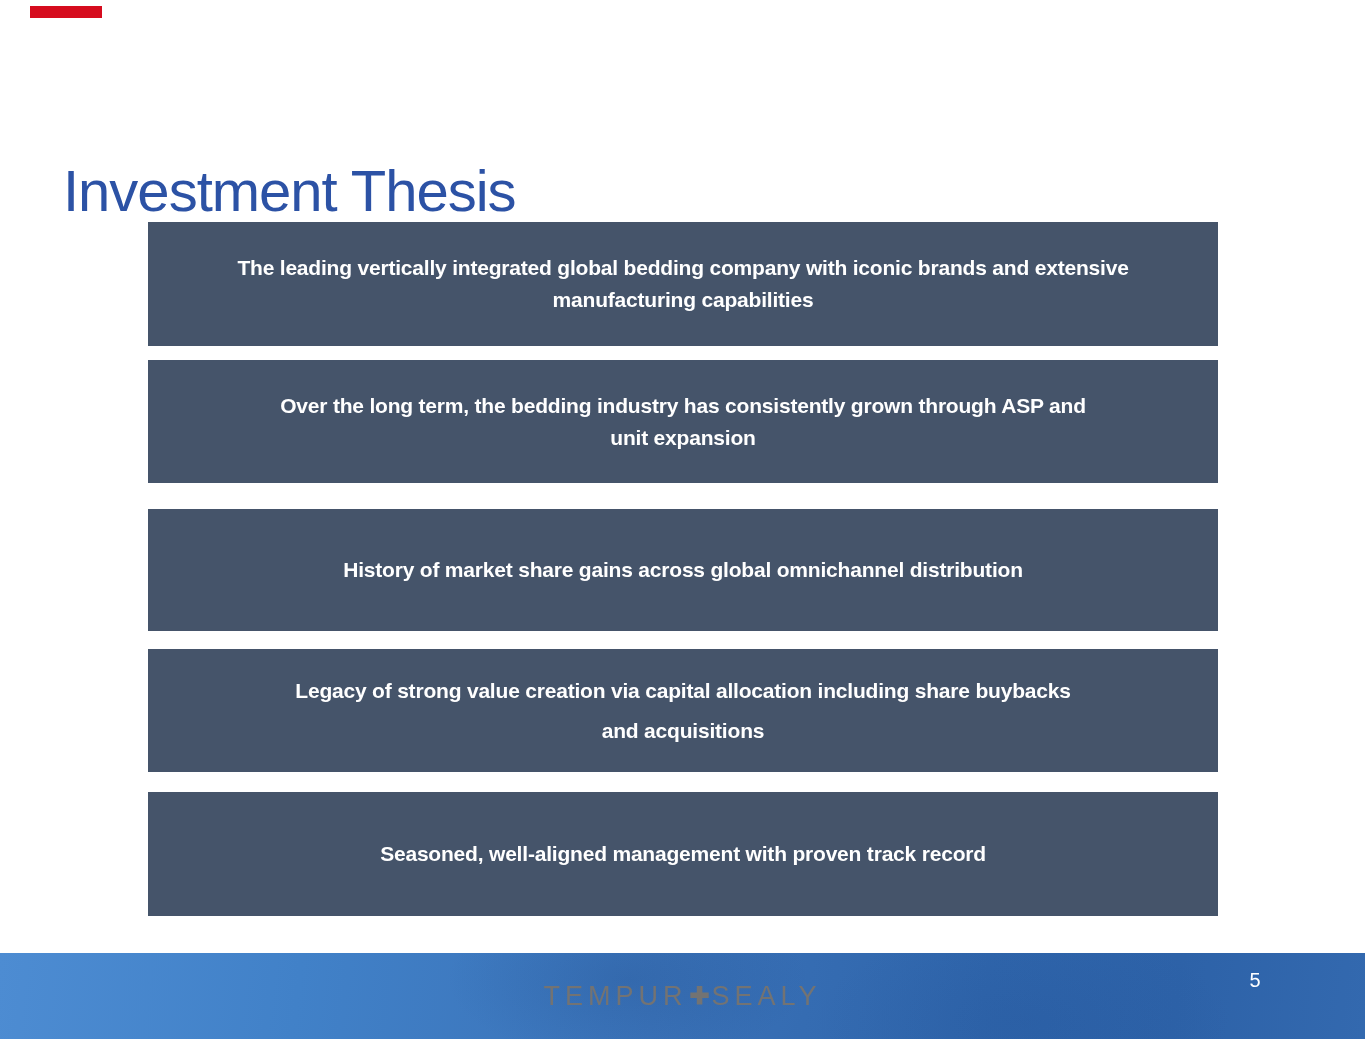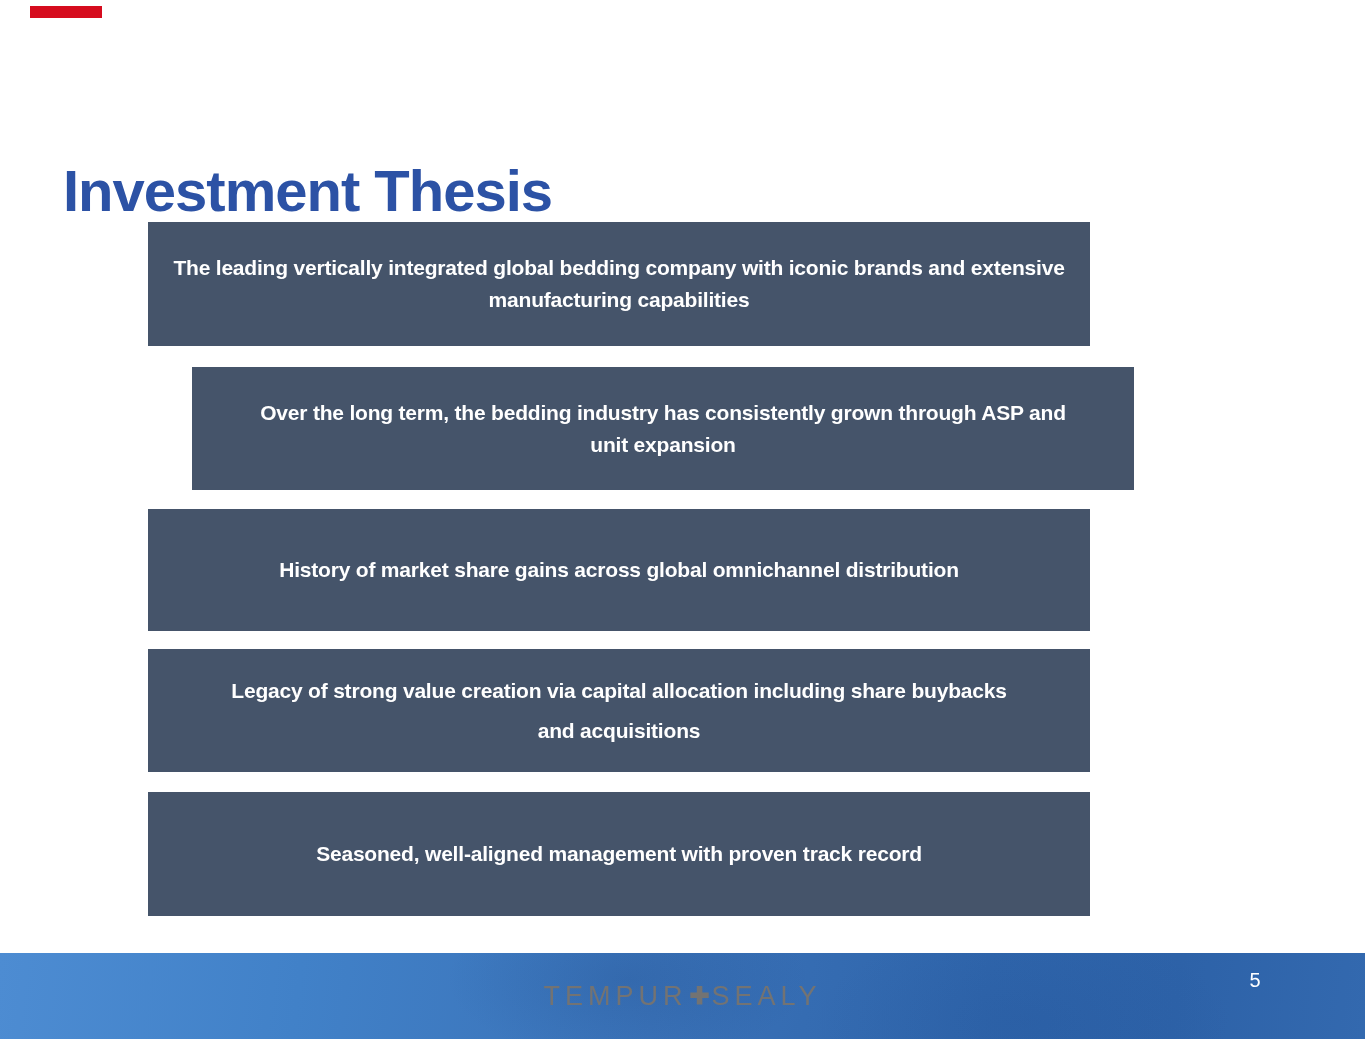--- a/index.html
+++ b/index.html
@@ -17,44 +17,44 @@
     top: 6px;
     width: 72px;
     height: 12px;
     background: #d60c1e;
   }
   .title {
     position: absolute;
     left: 63px;
     top: 118px;
     font-size: 58px;
-    font-weight: bold;
+    font-weight: normal;
     letter-spacing: -1px;
     color: #2c52a5;
     white-space: nowrap;
   }
   .boxes {
     position: absolute;
     left: 148px;
     top: 222px;
     width: 1070px;
   }
   .thesis-box {
     position: absolute;
     left: 0;
-    width: 942px;
+    width: 1070px;
     background: #45546a;
     display: flex;
     flex-direction: column;
     align-items: center;
     justify-content: center;
     color: #ffffff;
   }
   .box-1 { top: 0px;   height: 124px; }
-  .box-2 { top: 145px; height: 123px; margin-left: 44px; }
+  .box-2 { top: 138px; height: 123px; }
   .box-3 { top: 287px; height: 122px; align-items: center; }
   .box-4 { top: 427px; height: 123px; gap: 8px; }
   .box-5 { top: 561px; height: 124px; margin-top: 9px; }
   .box-line {
     font-size: 21px;
     font-weight: bold;
     letter-spacing: -0.2px;
     line-height: 32px;
     white-space: nowrap;
     text-align: center;

